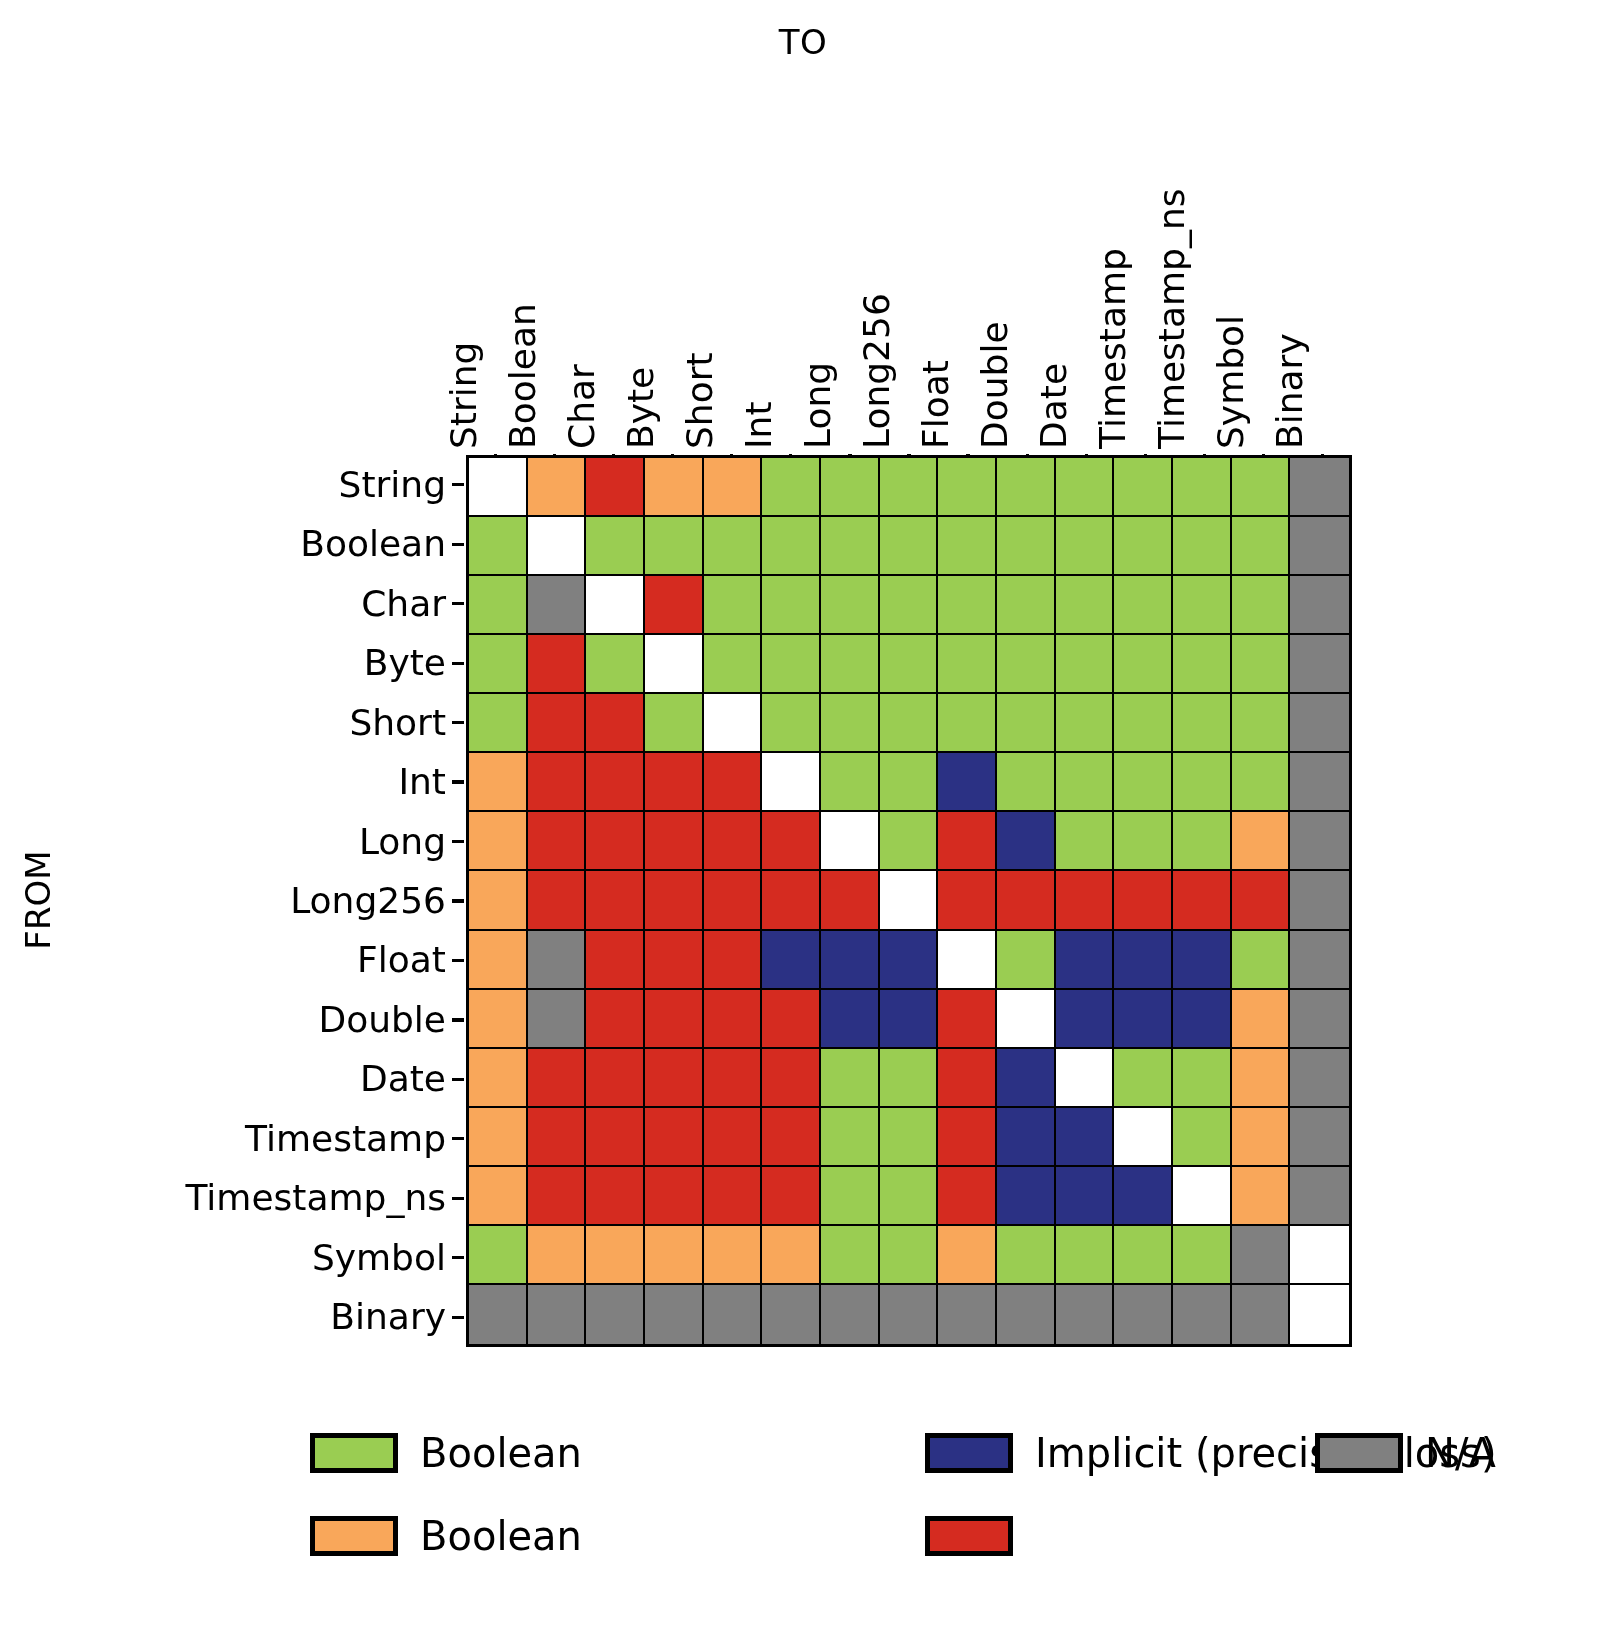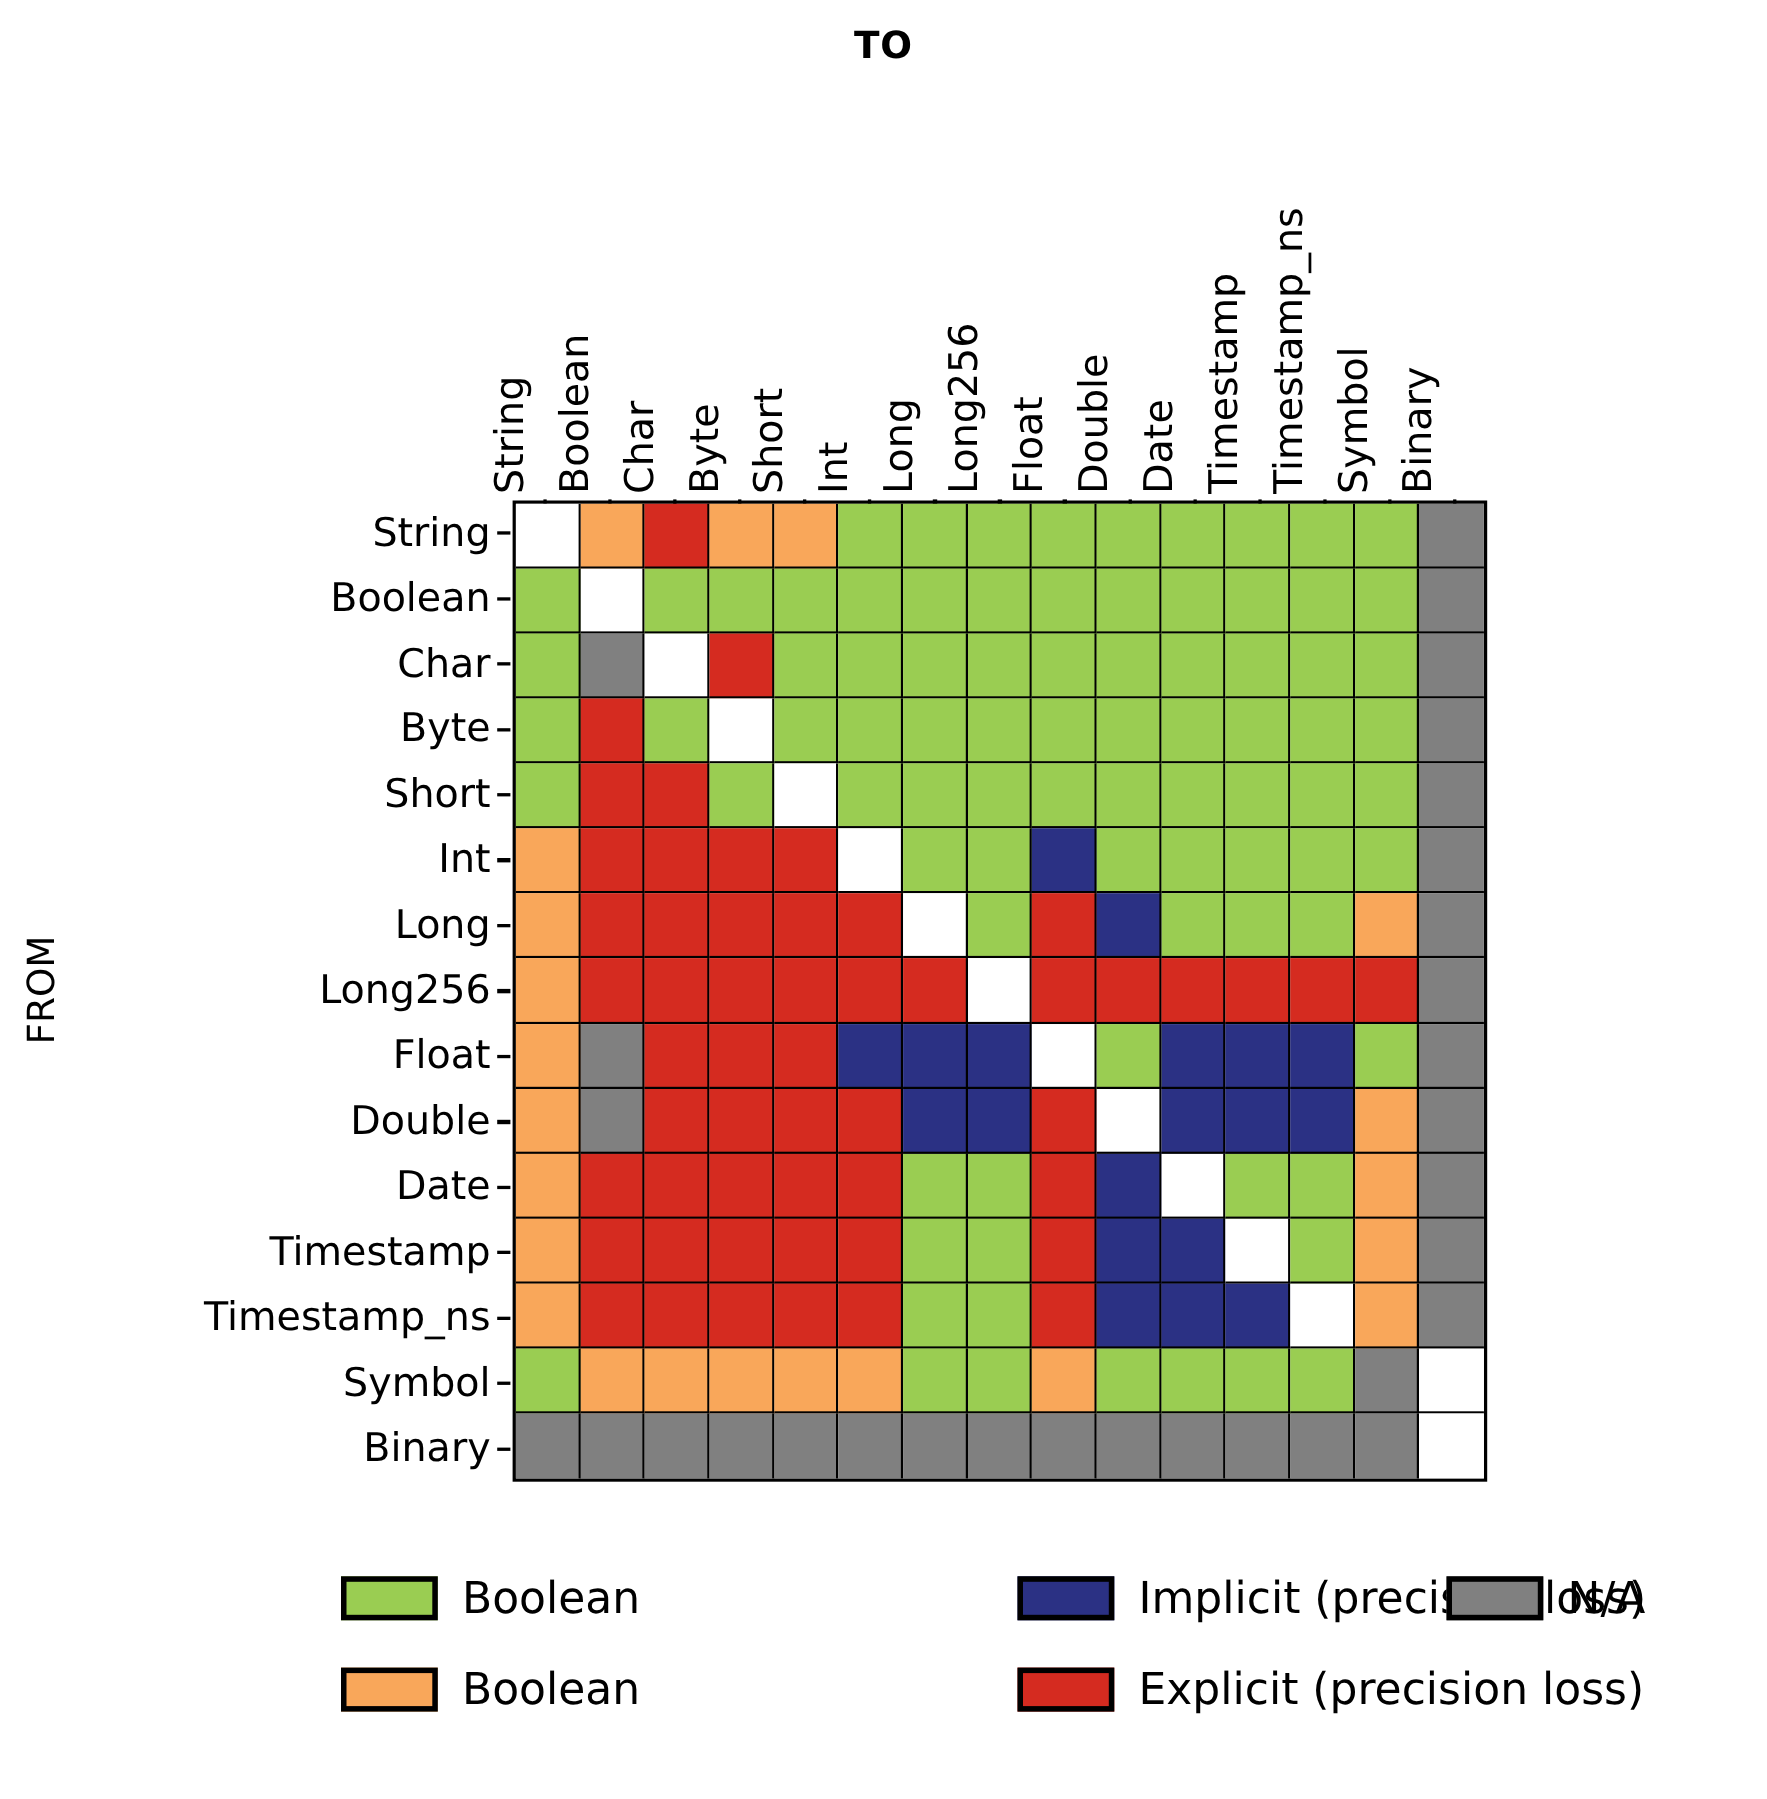--- a/index.html
+++ b/index.html
@@ -18,21 +18,20 @@
 
   
   #to-title {
     position: absolute;
     left: 0; top: 22px;
     width: 1606px;
     text-align: center;
     font-size: 34px;
     color: #000;
     letter-spacing: 0.5px;
-    font-weight: bold;
   }
 
   
   #from-title {
     position: absolute;
     left: -42px;
     top: 880px;
     width: 160px;
     text-align: center;
     font-size: 34px;
@@ -554,18 +553,17 @@
           <span class="legend-label">N/A</span>
         </div>
       </div>
     <div class="legend-row" id="legend-row-2">
         <div class="legend-item li-pos-a">
           <span class="legend-swatch" style="background: rgb(249, 167, 90);"></span>
           <span class="legend-label">Boolean</span>
         </div>
         <div class="legend-item li-pos-b">
           <span class="legend-swatch" style="background: rgb(213, 43, 32);"></span>
-          <span class="legend-label">Explicit (precision loss)</span>
         </div>
       </div>
   </div>
 
 </div>
 
 </body></html>

